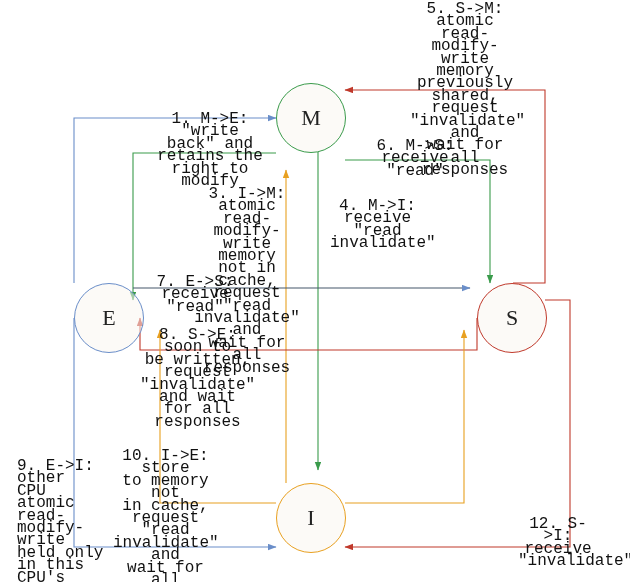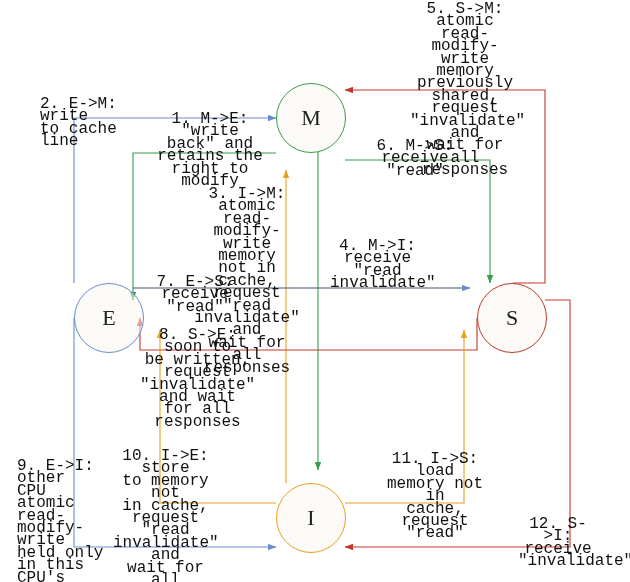--- a/index.html
+++ b/index.html
@@ -102,22 +102,20 @@
   <div class="node" style="left:74px; top:283px; border:1.4px solid #6a8ec9;">
     <span class="node-label">E</span>
   </div>
   <div class="node" style="left:477px; top:283px; border:1.4px solid #c0392b;">
     <span class="node-label">S</span>
   </div>
   <div class="node" style="left:276px; top:483px; border:1.4px solid #e8a020;">
     <span class="node-label">I</span>
   </div>
 
-  <div class="lbl left" style="left:40px; top:98px; width:120px;">2. E-&gt;M: write
-to cache line</div>
 
   <div class="lbl center" style="left:155px; top:113px; width:110px;">1. M-&gt;E: "write
 back" and
 retains the
 right to modify</div>
 
   <div class="lbl center" style="left:410px; top:3px; width:110px;">5. S-&gt;M: atomic
 read-modify-
 write memory
 previously
@@ -132,21 +130,21 @@
 
   <div class="lbl center" style="left:192px; top:188px; width:110px;">3. I-&gt;M: atomic
 read-modify-
 write memory
 not in cache,
 request "read
 invalidate" and
 wait for all
 responses</div>
 
-  <div class="lbl center" style="left:330px; top:200px; width:95px;margin-top:40px;">4. M-&gt;I:
+  <div class="lbl center" style="left:330px; top:200px; width:95px;">4. M-&gt;I:
 receive "read
 invalidate"</div>
 
   <div class="lbl center" style="left:140px; top:276px; width:110px;">7. E-&gt;S:
 receive "read"</div>
 
   <div class="lbl center" style="left:140px; top:320px; width:115px;margin-top:9px;">8. S-&gt;E: soon to
 be written,
 request
 "invalidate"
@@ -163,22 +161,18 @@
 invalidate"</div>
 
   <div class="lbl center" style="left:113px; top:450px; width:105px;">10. I-&gt;E: store
 to memory not
 in cache,
 request "read
 invalidate" and
 wait for all
 responses</div>
 
-  <div class="lbl center" style="left:380px; top:453px; width:110px;">11. I-&gt;S: load
-memory not in
-cache, request
-"read"</div>
 
   <div class="lbl center" style="left:518px; top:518px; width:80px;">12. S-&gt;I:
 receive
 "invalidate"</div>
 
 </div>
 
 </body></html>

